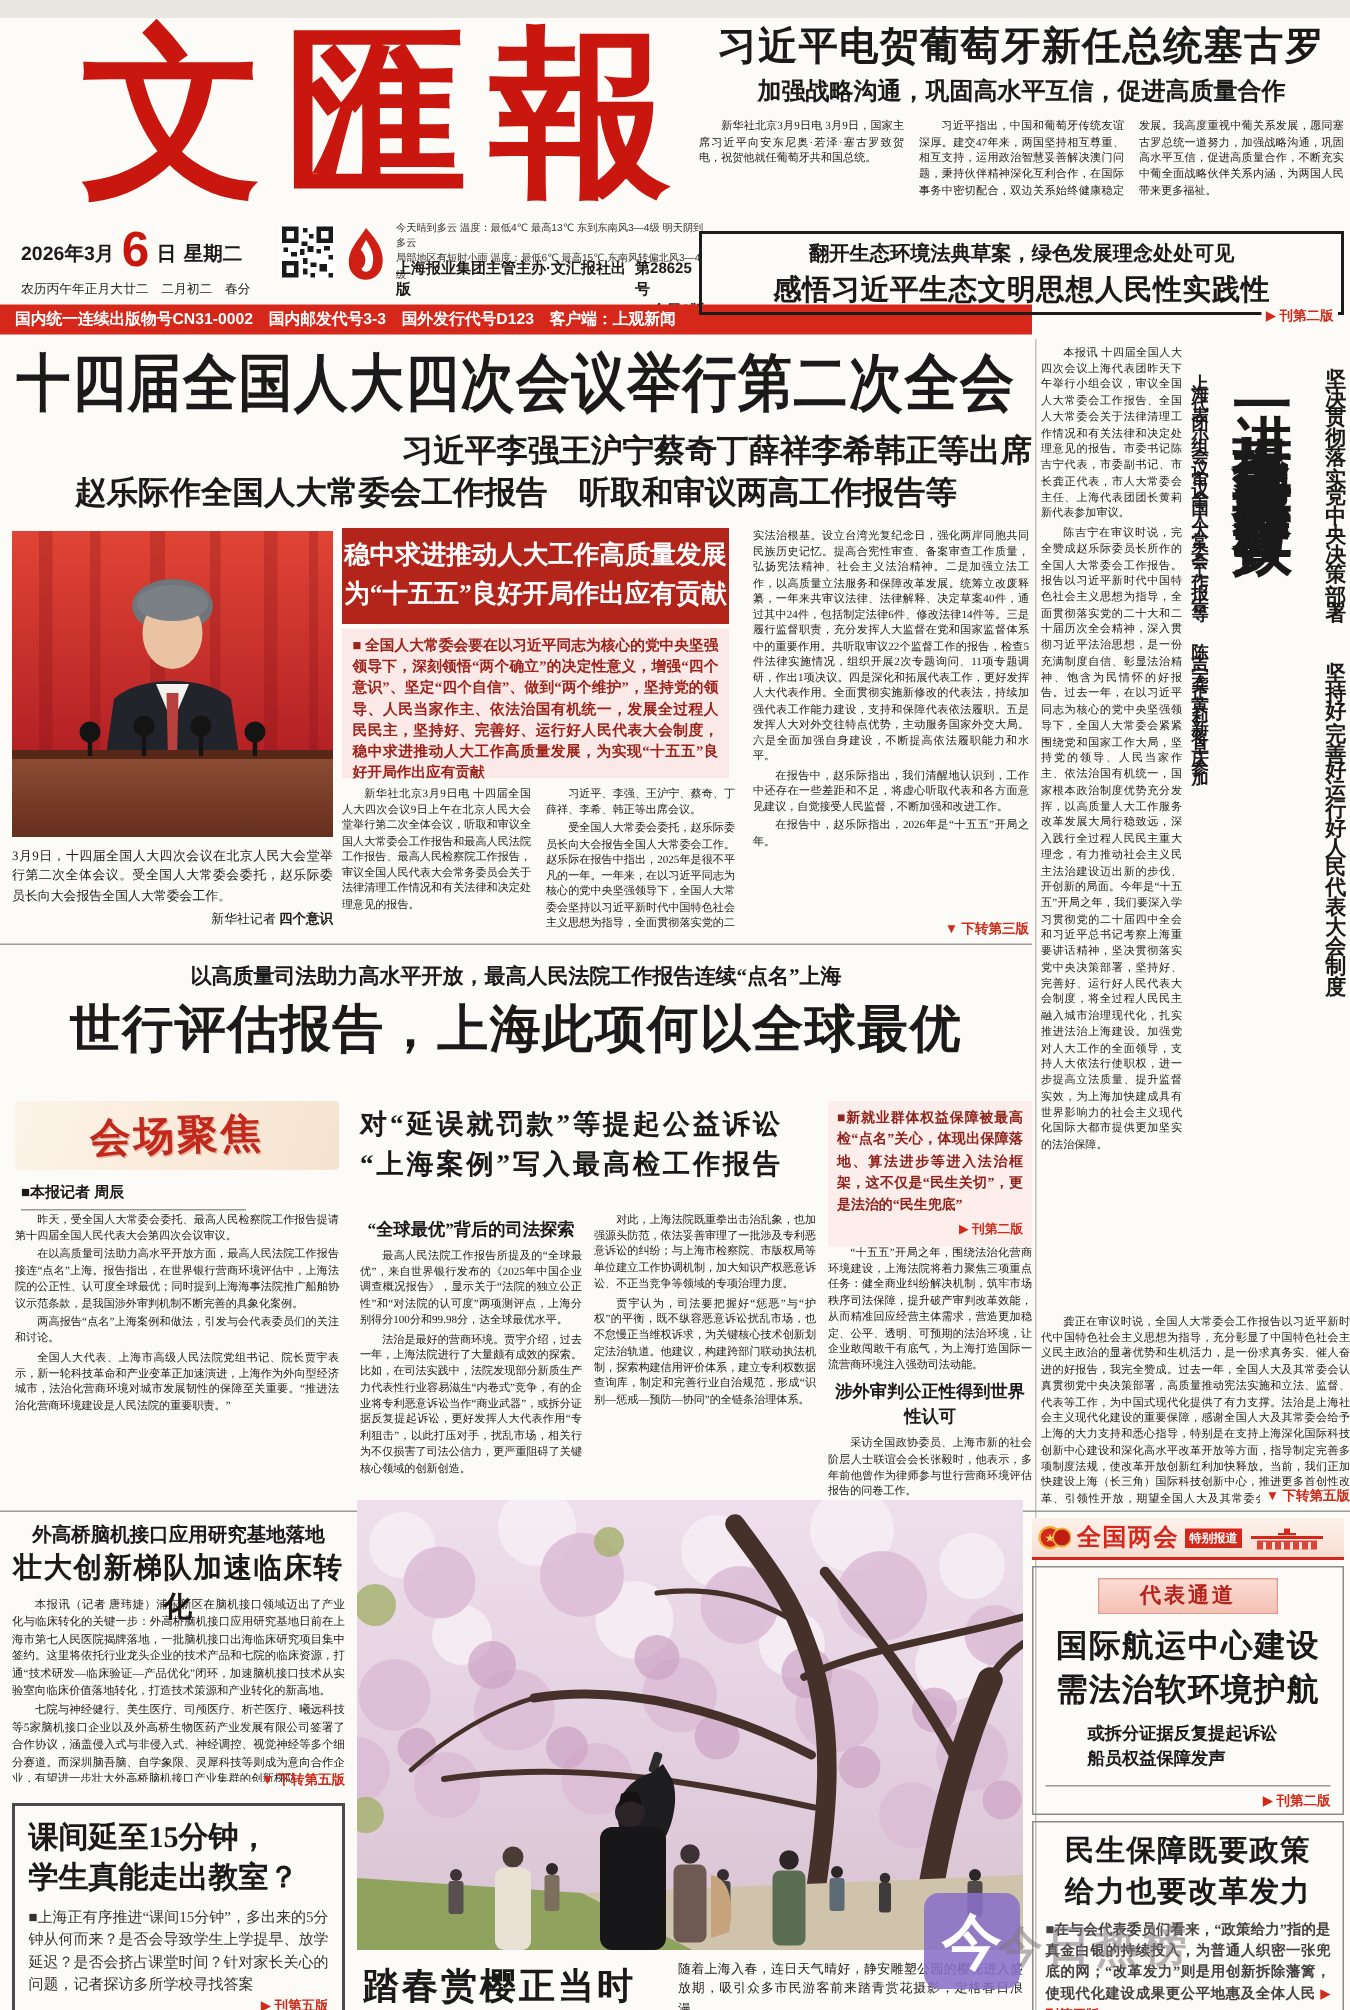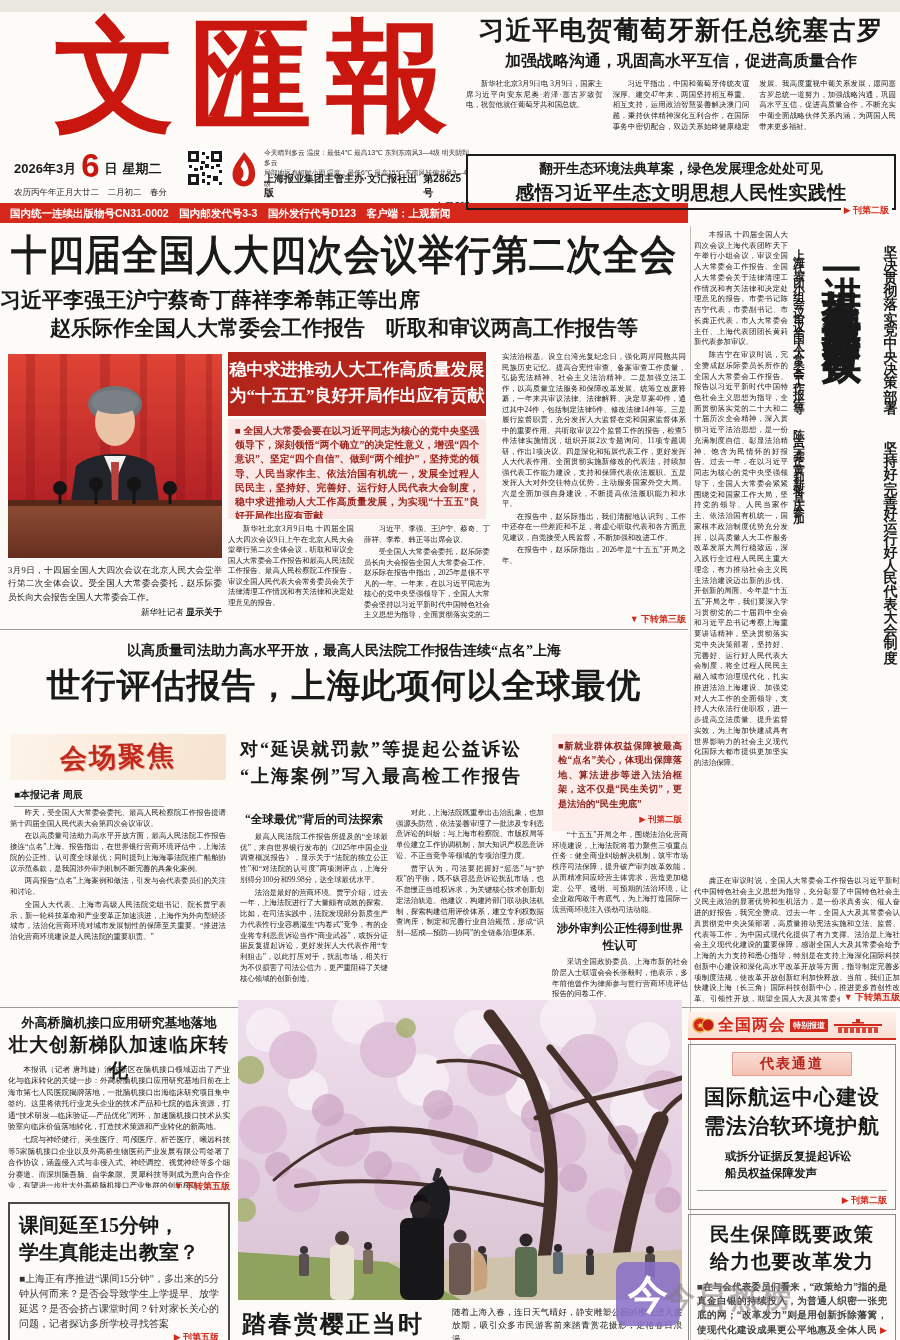--- a/index.html
+++ b/index.html
@@ -36,21 +36,21 @@
   #pt-d{font-size:16px;font-weight:bold;text-align:center;margin-top:5px;}
   #pt-body{margin-top:7px;height:68px;column-count:3;column-gap:10px;font-size:7.4px;line-height:1.45;}
   #ecobox{left:466px;top:142px;width:430px;height:56px;border:2px solid #1c1c1c;box-sizing:border-box;padding-top:4px;}
   #eco-k{font-size:13.5px;font-weight:bold;text-align:center;}
   #eco-h{font-size:19px;font-weight:900;text-align:center;letter-spacing:.5px;margin-top:2px;}
   #eco-ref{position:absolute;right:2px;bottom:-9px;background:#fcfbf7;font-size:9px;font-weight:bold;color:#d02a1a;padding:0 3px;}
 
   
   #plenary-h1{left:0;top:216px;width:688px;text-align:center;font-size:36px;font-weight:900;
               letter-spacing:1px;transform:scaleY(1.15);transform-origin:top;}
-  #plenary-d1{left:0;top:274px;width:688px;text-align:left;font-size:21px;font-weight:bold;}
+  #plenary-d1{left:0;top:274px;width:688px;text-align:right;font-size:21px;font-weight:bold;}
   #plenary-d2{left:0;top:302px;width:688px;text-align:center;font-size:21px;font-weight:bold;}
 
   
   #lphoto{left:8px;top:342px;width:214px;height:204px;}
   #lcaption{left:8px;top:552px;width:214px;font-size:8.6px;line-height:1.55;}
   #lcredit{text-align:right;margin-top:2px;}
   #lcredit b{font-size:9px;}
 
   
   #npc-title{left:228px;top:340px;width:258px;height:64px;background:#b3241a;color:#fff;
@@ -260,21 +260,21 @@
           <rect x="124.5" y="134" width="3" height="16"></rect>
         <circle cx="162" cy="134" r="7"></circle>
           <rect x="160.5" y="138" width="3" height="12"></rect>
       </g>
     </svg>
   </div>
   <div id="lcaption" class="abs jt">
     <span>3月9日，十四届全国人大四次会议在北京人民大会堂举行第二次全体会议。受全国人大常委会委托，赵乐际委员长向大会报告全国人大常委会工作。</span>
     <div id="lcredit">
       <span>新华社记者</span>
-      <b>显示关于</b>
+      <b>四个意识</b>
     </div>
   </div>
 
   <div id="npc-title" class="abs">
     <div>稳中求进推动人大工作高质量发展</div>
     <div>为“十五五”良好开局作出应有贡献</div>
   </div>
   <div id="npc-sum" class="abs jt ovh">■ 全国人大常委会要在以习近平同志为核心的党中央坚强领导下，深刻领悟“两个确立”的决定性意义，增强“四个意识”、坚定“四个自信”、做到“两个维护”，坚持党的领导、人民当家作主、依法治国有机统一，发展全过程人民民主，坚持好、完善好、运行好人民代表大会制度，稳中求进推动人大工作高质量发展，为实现“十五五”良好开局作出应有贡献</div>
   <div id="npc-b1" class="abs jt ovh">
     <p class="p">新华社北京3月9日电 十四届全国人大四次会议9日上午在北京人民大会堂举行第二次全体会议，听取和审议全国人大常委会工作报告和最高人民法院工作报告、最高人民检察院工作报告，审议全国人民代表大会常务委员会关于法律清理工作情况和有关法律和决定处理意见的报告。</p>

